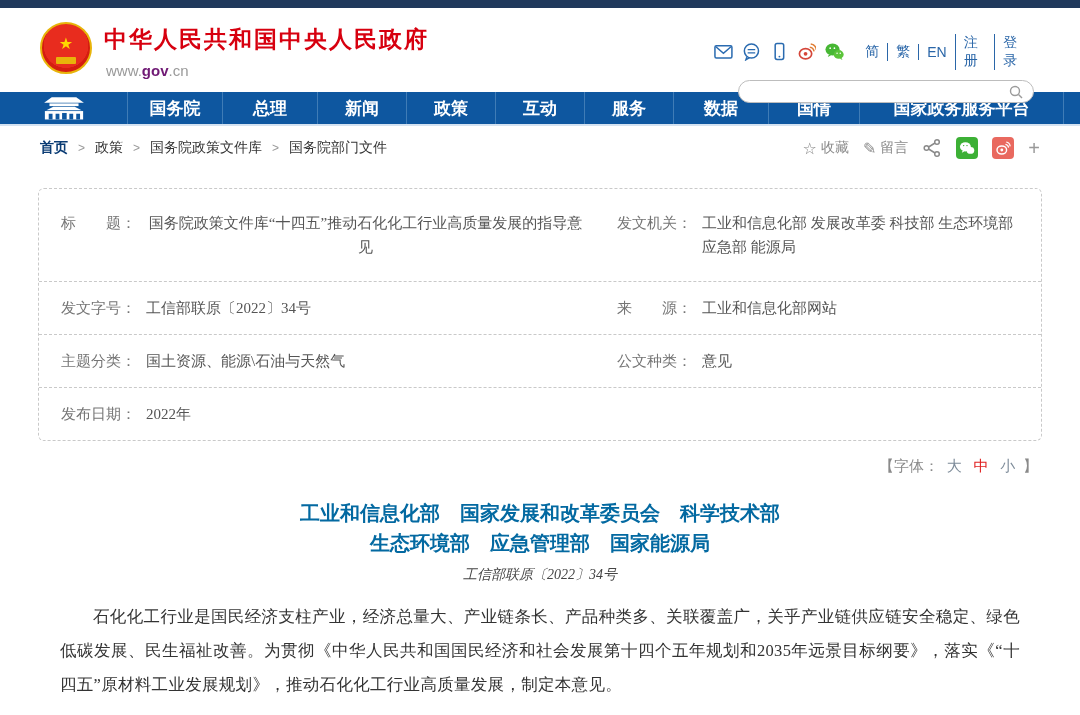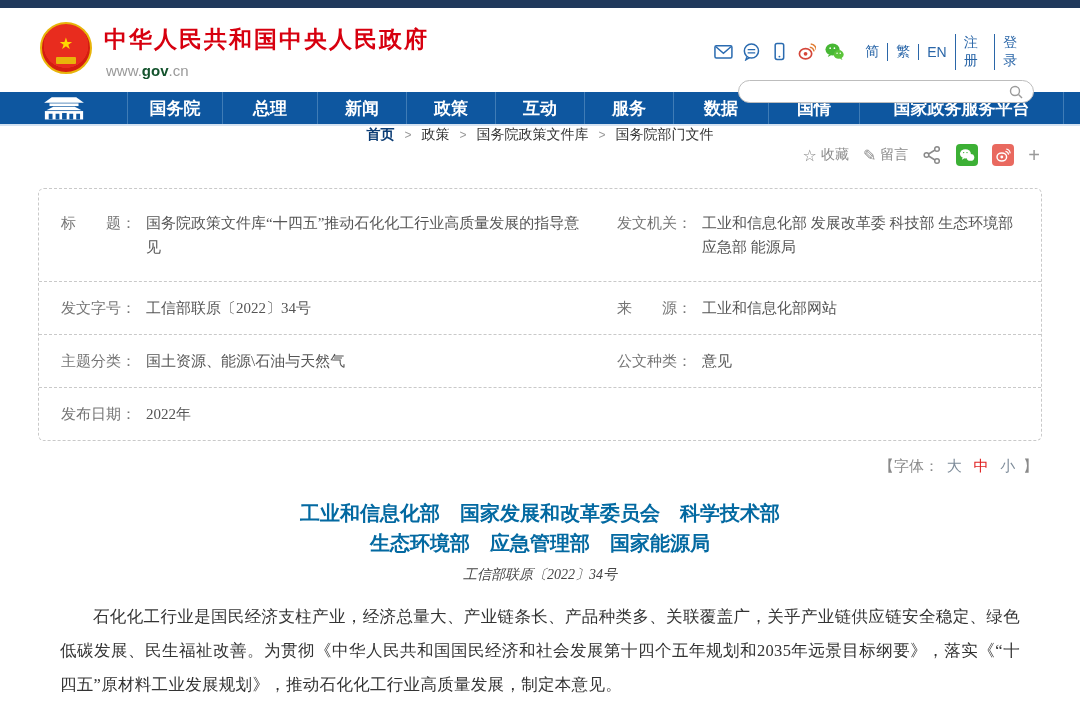--- a/index.html
+++ b/index.html
@@ -15,21 +15,21 @@
   .emblem { width:52px; height:52px; border-radius:50%;
     background:radial-gradient(circle at 50% 45%, #e82c1e 0 62%, #d41d10 63% 78%, #e8b40a 79% 86%, #d41d10 87% 100%);
     border:2px solid #e8b40a; position:relative; }
   .emblem .star { position:absolute; left:50%; top:42%; transform:translate(-50%,-50%);
     color:#ffd700; font-size:16px; line-height:1; }
   .emblem .gate { position:absolute; left:50%; bottom:8px; transform:translateX(-50%);
     width:20px; height:7px; background:#e8b40a; border-radius:1px; }
   .site-title { position:absolute; left:104px; top:16px; color:#d7000f;
     font-size:23px; font-weight:bold; letter-spacing:2px; }
   .site-url { position:absolute; left:106px; top:54px; font-size:15px; color:#9a9a9a; }
-  .site-url .gov { color:#14532d; font-weight:bold; }
+  .site-url .gov { color:#701a75; font-weight:bold; }
 
   .header-right { position:absolute; right:46px; top:26px; width:320px; }
   .icon-links { display:flex; align-items:center; justify-content:flex-end; gap:9px; }
   .hicon { width:20px; height:20px; display:inline-block; cursor:pointer; }
   .lang-links { display:flex; align-items:center; margin-left:4px; }
   .lang-links a { color:#2a66a8; font-size:14px; text-decoration:none; padding:0 8px;
     border-left:1px solid #2a66a8; cursor:pointer; }
   .lang-links a:first-child { border-left:none; }
   .search-box { margin-top:10px; width:296px; height:23px; border:1px solid #bdbdbd;
     border-radius:12px; position:relative; background:#fff; float:right; }
@@ -41,42 +41,42 @@
   .nav { height:34px; background:#0e57a0; display:flex; border-bottom:2px solid #d4e2f1; }
   .nav-home { width:127px; display:flex; align-items:center; justify-content:center; cursor:pointer; }
   .nav-item { display:flex; align-items:center; justify-content:center;
     color:#fff; font-size:17px; font-weight:bold; border-left:1px solid #3f7cb6;
     cursor:pointer; white-space:nowrap; }
   .nav-item.w89 { width:89px; } .nav-item.w95 { width:95px; } .nav-item.w91 { width:91px; }
   .nav-item.wide { width:204px; }
   .nav-fill { flex:1; border-left:1px solid #3f7cb6; }
 
   
-  .crumb-row { height:44px; display:flex; align-items:center; padding:0 40px;flex-direction:column; }
+  .crumb-row { height:44px; display:flex; align-items:center; padding:12px 40px; }
   .crumb { display:flex; align-items:center; font-size:14px; color:#333; }
   .crumb .home { color:#0b3c74; font-weight:bold; cursor:pointer; }
   .crumb a { color:#333; text-decoration:none; cursor:pointer; }
   .crumb .sep { color:#999; margin:0 10px; font-size:12px; }
   .crumb-actions { margin-left:auto; display:flex; align-items:center; gap:14px;
     color:#8a8a8a; font-size:14px; }
   .act { display:flex; align-items:center; gap:4px; cursor:pointer; }
   .act .glyph { font-size:16px; color:#8a8a8a; }
   .badge { width:22px; height:22px; border-radius:4px; display:flex; align-items:center;
     justify-content:center; cursor:pointer; }
   .badge.wechat { background:#3cb035; }
   .badge.weibo { background:#e9695f; }
   .plus { font-size:20px; color:#999; cursor:pointer; line-height:1; }
 
   
   .meta-table { margin:18px 38px 0 38px; border:1px dashed #c9c9c9; border-radius:6px;
     font-family:"Liberation Serif","DejaVu Serif",serif; }
   .meta-row { display:flex; border-top:1px dashed #c9c9c9; }
   .meta-row:first-child { border-top:none; }
   .meta-cell { display:flex; padding:14px 10px 14px 22px; font-size:15px; line-height:24px; }
-  .meta-cell.left { width:556px; }
+  .meta-cell.left { width:556px;text-align:center; }
   .meta-cell.right { flex:1; }
   .meta-label { color:#757575; white-space:nowrap; margin-right:10px; }
   .meta-value { color:#555; }
   .meta-row.tall .meta-cell { padding-top:22px; padding-bottom:22px; }
 
   
   .font-line { text-align:right; padding:16px 42px 0 0; font-size:15px; color:#8a8a8a;
     font-family:"Liberation Serif","DejaVu Serif",serif; }
   .font-line .sz { cursor:pointer; margin:0 4px; color:#7d8b99; }
   .font-line .sz.active { color:#e02020; }

